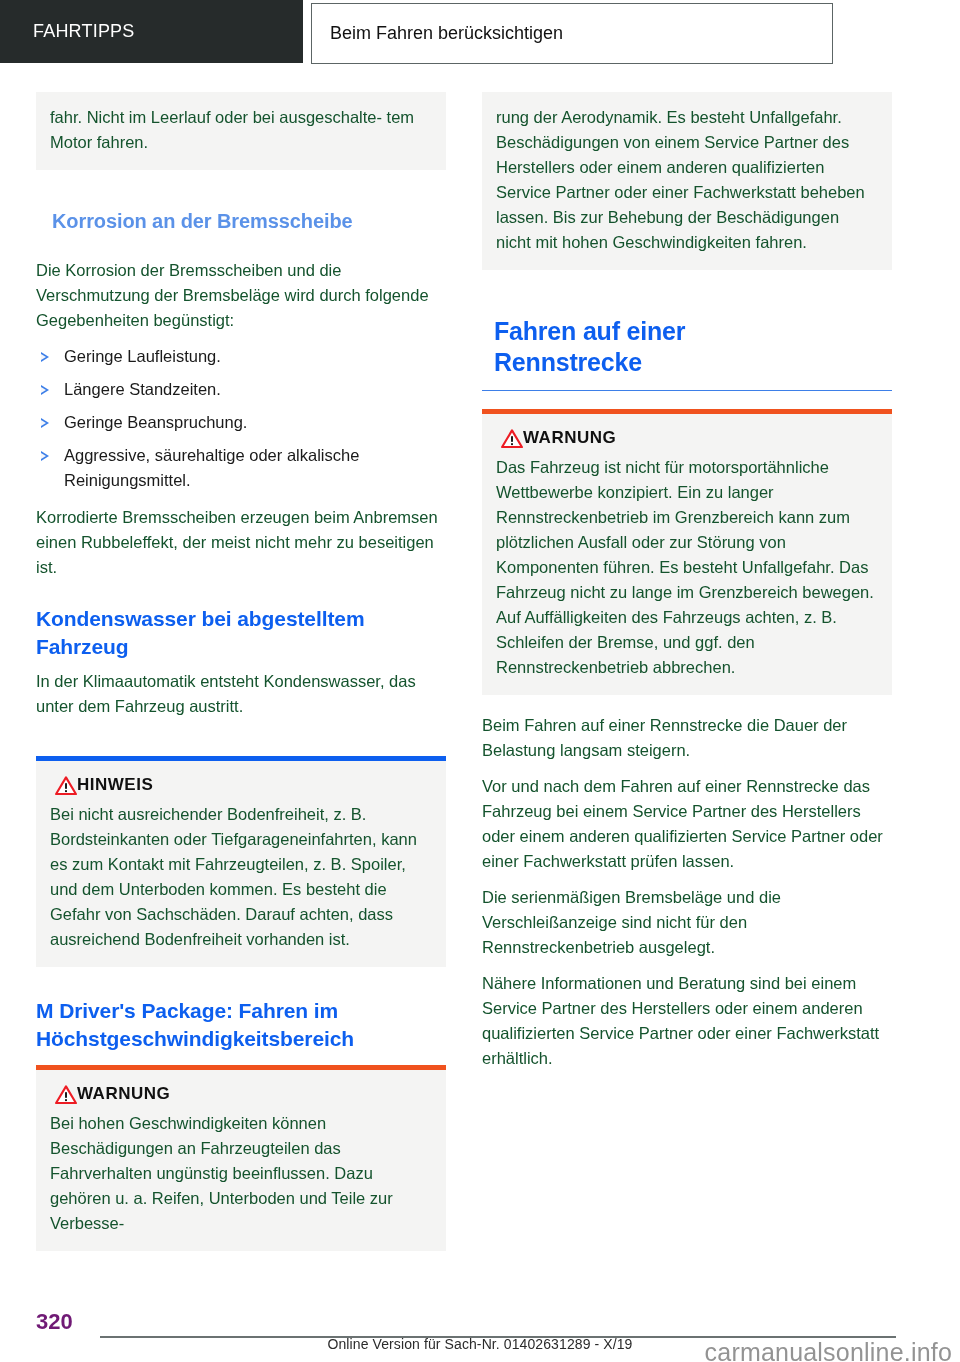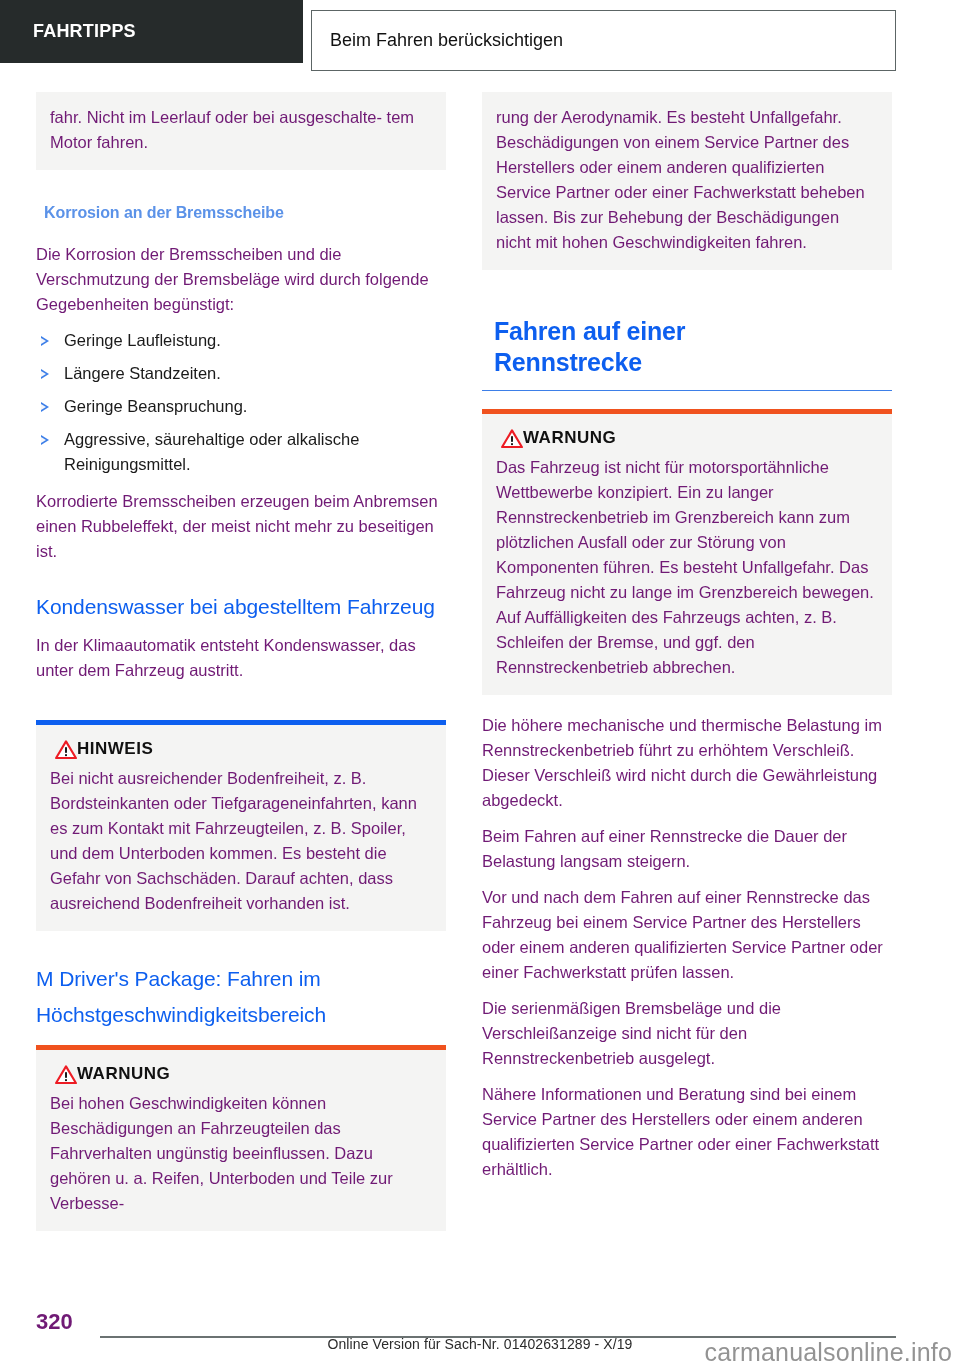--- a/index.html
+++ b/index.html
@@ -31,29 +31,29 @@
     top: 0;
     width: 303px;
     height: 63px;
     background: #262b2b;
     display: flex;
     align-items: center;
   }
   .header-tab-label {
     color: #ffffff;
     font-size: 18px;
-    font-weight: bold;
+    font-weight: normal;
     letter-spacing: 0.2px;
     padding-left: 33px;
   }
   .header-crumb {
     position: absolute;
     left: 311px;
-    top: 10px;
-    width: 585px;
+    top: 3px;
+    width: 522px;
     height: 61px;
     background: #ffffff;
     border: 1px solid #5c6565;
     box-sizing: border-box;
     display: flex;
     align-items: center;
   }
   .header-crumb-label {
     font-size: 18px;
     color: #111111;
@@ -73,49 +73,49 @@
     width: 410px;
   }
   .col-left  { left: 36px; }
   .col-right { left: 482px; }
 
   
   p.body-text {
     margin: 0 0 11px 0;
     font-size: 16.5px;
     line-height: 25px;
-    color: #701a75;
+    color: #14532d;
   }
   p.body-text:last-child { margin-bottom: 16px; }
 
   
   .h1 {
     margin: 12px;
     font-size: 25px;
     line-height: 31px;
     font-weight: bold;
     color: #0d5fef;
     letter-spacing: -0.2px;
   }
   .h1-rule {
     height: 1px;
     background: #3d7fe8;
     margin-top: 8px;
   }
   .h2 {
     margin: 0;
     font-size: 21px;
-    line-height: 36px;
-    font-weight: normal;
+    line-height: 28px;
+    font-weight: bold;
     color: #0d5fef;
     letter-spacing: -0.1px;
   }
   .h3 {
-    margin: 8px;
-    font-size: 16px;
+    margin: 16px;
+    font-size: 20px;
     line-height: 26px;
     font-weight: bold;
     color: #5b92e8;
     letter-spacing: -0.1px;
   }
 
   
   .sp-22 { height: 22px; }
   .sp-18 { height: 18px; }
   .sp-14 { height: 14px; }
@@ -353,21 +353,20 @@
             <rect x="10.05" y="14.2" width="1.9" height="1.9" fill="#111111"></rect>
           </svg>
           <span class="box-head-title">WARNUNG</span>
         </div>
         <p class="body-text">Das Fahrzeug ist nicht für motorsportähnliche Wettbewerbe konzipiert. Ein zu langer Rennstreckenbetrieb im Grenzbereich kann zum plötzlichen Ausfall oder zur Störung von Komponenten führen. Es besteht Unfallgefahr. Das Fahrzeug nicht zu lange im Grenzbereich bewegen. Auf Auffälligkeiten des Fahrzeugs achten, z. B. Schleifen der Bremse, und ggf. den Rennstreckenbetrieb abbrechen.</p>
       </div>
     </div>
 
     <div class="sp-18"></div>
 
-    <p class="body-text">Die höhere mechanische und thermische Belastung im Rennstreckenbetrieb führt zu erhöhtem Verschleiß. Dieser Verschleiß wird nicht durch die Gewährleistung abgedeckt.</p>
     <p class="body-text">Beim Fahren auf einer Rennstrecke die Dauer der Belastung langsam steigern.</p>
     <p class="body-text">Vor und nach dem Fahren auf einer Rennstrecke das Fahrzeug bei einem Service Partner des Herstellers oder einem anderen qualifizierten Service Partner oder einer Fachwerkstatt prüfen lassen.</p>
     <p class="body-text">Die serienmäßigen Bremsbeläge und die Verschleißanzeige sind nicht für den Rennstreckenbetrieb ausgelegt.</p>
     <p class="body-text">Nähere Informationen und Beratung sind bei einem Service Partner des Herstellers oder einem anderen qualifizierten Service Partner oder einer Fachwerkstatt erhältlich.</p>
 
   </div>
 </div>
 
 <div class="footer">
   <div class="page-number">320</div>

